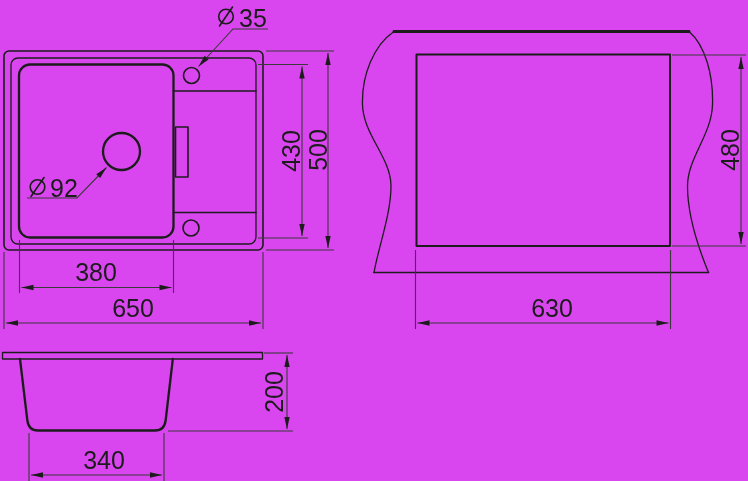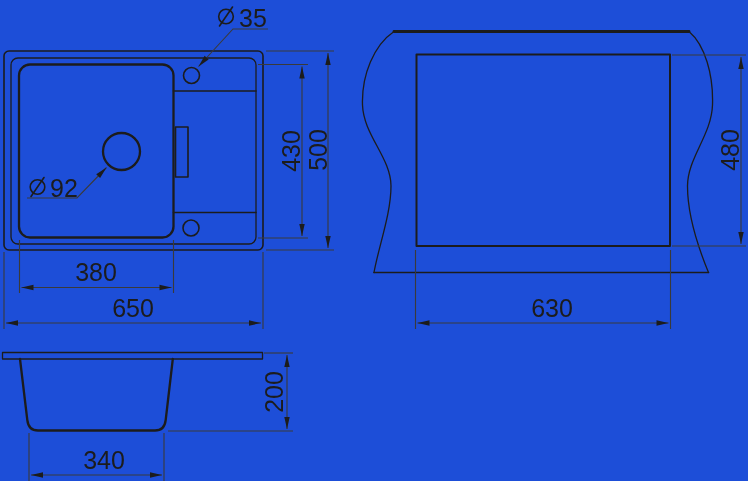--- a/index.html
+++ b/index.html
@@ -1,16 +1,16 @@
 <!DOCTYPE html>
 <html><head>
 <meta charset="utf-8">
 <style>
   html,body{margin:0;padding:0;background:#ffffff;}
-  #canvas{position:relative;width:748px;height:481px;background:#1d4ed8;overflow:hidden;}
+  #canvas{position:relative;width:748px;height:481px;background:#d946ef;overflow:hidden;}
   svg{display:block;}
   .ln{stroke:#1c1c1c;fill:none;stroke-linecap:round;stroke-linejoin:round;}
   .w1{stroke-width:1.3;}
   .w15{stroke-width:1.6;}
   .w2{stroke-width:2;}
   .w22{stroke-width:2.3;}
   .w3{stroke-width:2.8;}
   .dim{stroke:#3a3a3a;stroke-width:1.1;fill:none;}
   .lbl{font-family:"Liberation Sans",sans-serif;font-size:25px;fill:#1c1c1c;}
   .arrfill{fill:#1c1c1c;stroke:none;}

